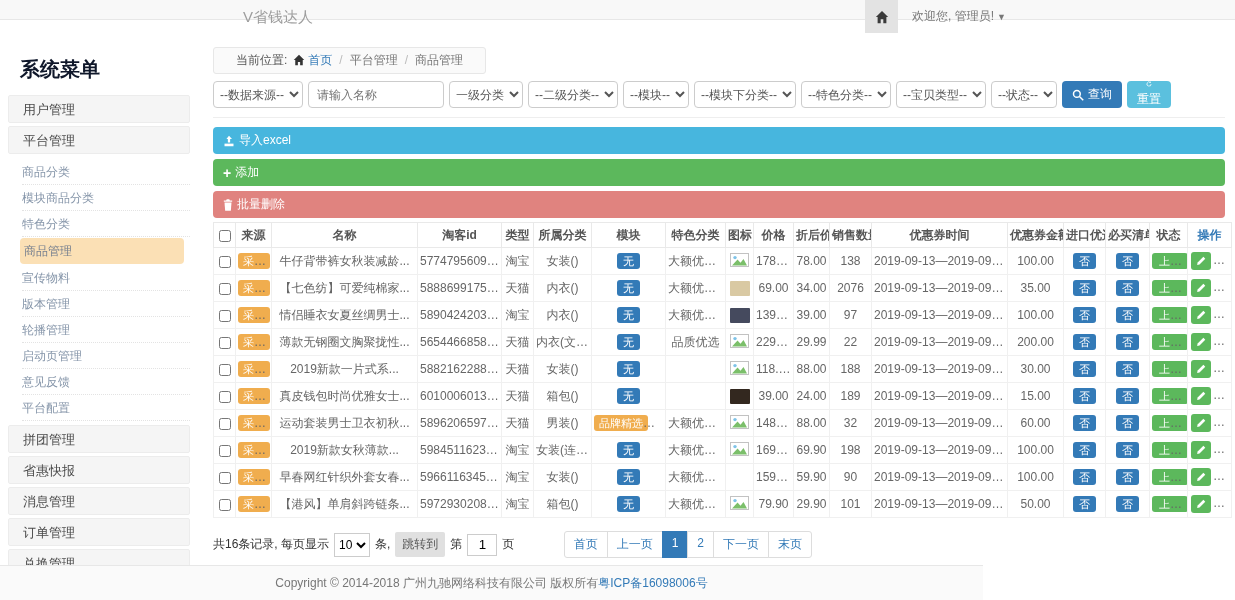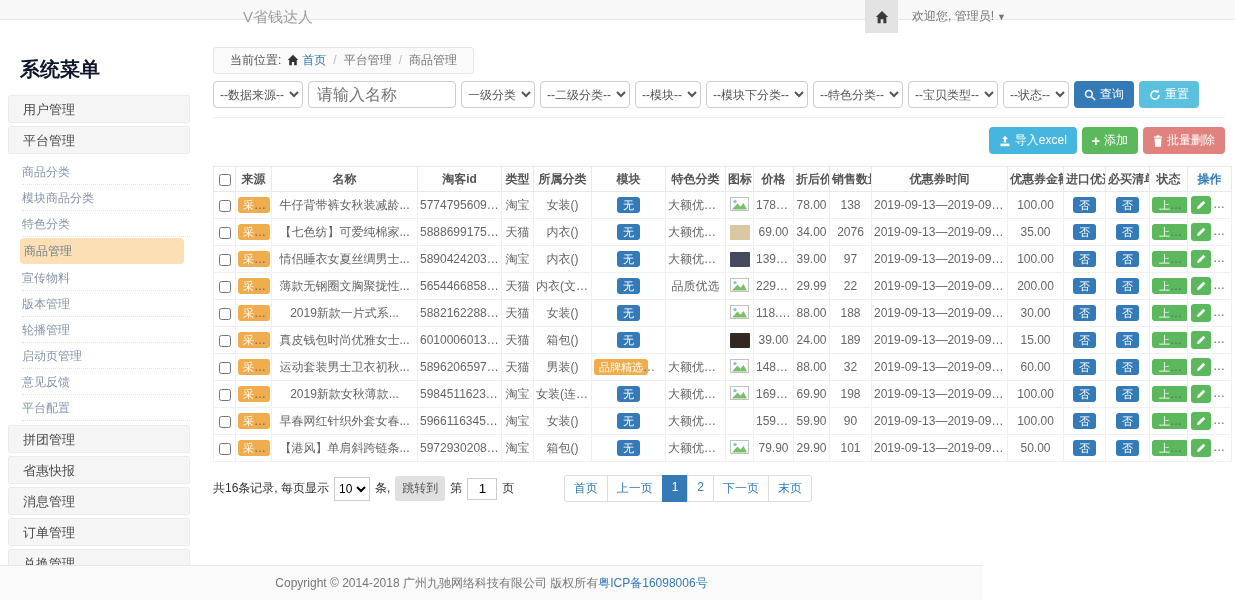--- a/index.html
+++ b/index.html
@@ -22,40 +22,40 @@
   .side-item { height:28px; line-height:28px; background:#f5f5f5; border:1px solid #ececec; border-radius:2px;
                padding-left:14px; color:#4a4a4a; font-size:13px; margin-bottom:3px; cursor:pointer; }
   .side-sub { padding:2px 0 4px; }
   .side-sub-item { height:26px; line-height:26px; margin-left:14px; color:#8595a9; font-size:12px;
                    border-bottom:1px dotted #e3e3e3; cursor:pointer; }
   .side-sub-item.active { background:#fbe0b5; border-radius:4px; margin:1px 6px 1px 12px; padding-left:4px;
                           border-bottom-color:transparent; color:#77808f; }
   
   .main { position:absolute; left:213px; top:47px; width:1012px; }
   .breadcrumb { display:inline-block; height:27px; line-height:25px; background:#fafafa; border:1px solid #e7e7e7;
-                border-radius:3px; padding:0 16px; color:#555; margin-bottom:7px; }
+                border-radius:3px; padding:0 22px; color:#555; margin-bottom:7px; }
   .bc-home { color:#337ab7; cursor:pointer; }
   .bc-house { vertical-align:-2px; margin:0 3px 0 6px; }
   .sep { color:#bbb; margin:0 7px; }
   .bc-dim { color:#777; }
   .filters { display:flex; gap:5px; align-items:center; margin-bottom:9px; }
   .filters select { height:27px; border:1px solid #ccc; border-radius:4px; background:#fff; color:#555;
                     font-size:12px; padding:0 2px; font-family:inherit; }
-  .filters input { height:27px; border:1px solid #ccc; border-radius:4px; padding:0 8px; width:148px;
-                   font-size:16px; color:#555; font-family:inherit; }
+  .filters input { height:27px; border:1px solid #ccc; border-radius:4px; padding:0 8px; width:136px;
+                   font-size:12px; color:#555; font-family:inherit; }
   .btn { height:27px; border:none; border-radius:4px; color:#fff; font-size:12px; padding:0 10px;
          display:inline-flex; align-items:center; gap:4px; cursor:pointer; font-family:inherit; white-space:nowrap; }
   .btn-primary { background:#337ab7; }
-  .btn-info { background:#5bc0de; }
+  .btn-info { background:#5bc0de;flex-direction:column; }
   .btn-excel { background:#47b6de; }
   .btn-success { background:#5cb85c; }
   .btn-danger-soft { background:#e0837f; }
   .plus { font-weight:bold; font-size:14px; line-height:1; }
   .divider { border-top:1px solid #eee; margin-bottom:9px; }
-  .toolbar { display:flex; justify-content:flex-end; gap:5px; margin-bottom:12px; }
+  .toolbar { display:flex; justify-content:flex-end; gap:5px; margin-bottom:4px;flex-direction:column; }
   
   .grid { width:1012px; border-collapse:collapse; table-layout:fixed; color:#666;border-radius:31px; }
   .grid th { border:1px solid #e9e9e9; height:25px; font-weight:bold; color:#555; font-size:12px;
              padding:0 2px; overflow:hidden; white-space:nowrap; }
   .grid th.op-head { color:#337ab7; }
   .grid td { border:1px solid #f0f0f0; height:27px; text-align:center; padding:0 2px;
              overflow:hidden; white-space:nowrap; text-overflow:ellipsis; font-size:12px; }
   .cell-time { font-size:11px; }
   .cell-id { font-size:11.5px; }
   .badge-orange { background:#f0ad4e; color:#fff; border-radius:3px; padding:2px 5px; font-size:11px; }

